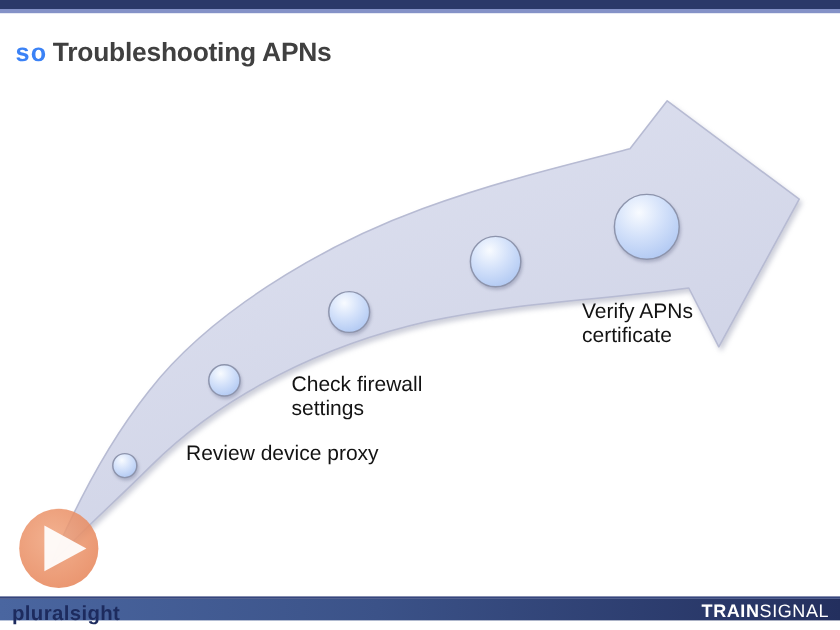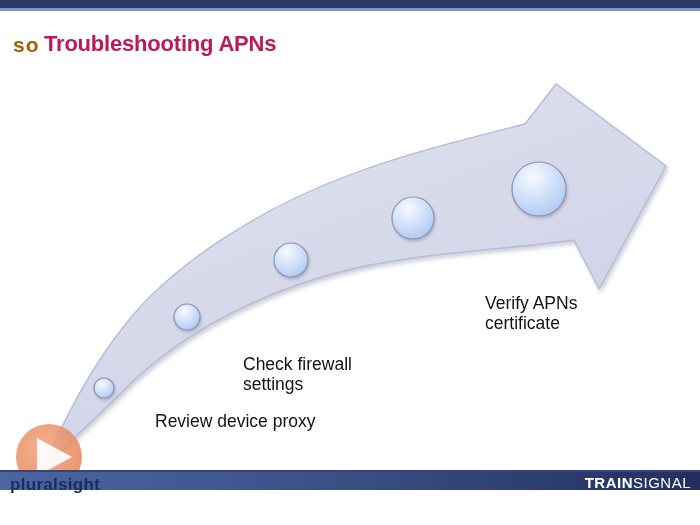--- a/index.html
+++ b/index.html
@@ -11,58 +11,58 @@
 
   
   .top-bar{
     position:absolute;left:0;top:0;width:700px;height:11px;
     background:linear-gradient(to bottom,#2b3969 0%,#2b3969 70%,#8492c7 70%,#8492c7 100%);
   }
 
   
   .wm-latin{
     position:absolute;left:13px;top:33px;
-    font-size:21px;font-weight:700;color:#a16207;letter-spacing:1px;
+    font-size:21px;font-weight:700;color:#3b82f6;letter-spacing:1px;
   }
   .wm-persian{
     position:absolute;left:96px;top:54px;direction:rtl;
     font-family:"DejaVu Sans",sans-serif;
     font-size:12px;color:#b8bcc2;
   }
 
   
   .slide-title{
     position:absolute;left:44px;top:31px;margin:0;
-    font-size:22px;font-weight:700;color:#be185d;letter-spacing:-0.2px;
+    font-size:22px;font-weight:700;color:#404040;letter-spacing:-0.2px;
   }
 
   
   .arrow-svg{position:absolute;left:0;top:0;width:700px;height:525px;}
   .arrow-path{filter:drop-shadow(2px 3px 2px rgba(110,115,145,0.35));}
   .step-circle{filter:drop-shadow(1px 2px 1.5px rgba(110,115,145,0.40));}
 
   
   .step-label{
     position:absolute;white-space:pre-line;
-    font-size:17.5px;line-height:1.17;color:#131313;margin-top:44px;
+    font-size:17.5px;line-height:1.17;color:#131313;
   }
   .lbl-0{left:84px;top:423px;}
   .lbl-1{left:155px;top:367px;}
   .lbl-2{left:243px;top:310px;}
   .lbl-3{left:370px;top:271px;}
   .lbl-4{left:485px;top:249px;}
 
   
   .play-button{
     position:absolute;left:10px;top:418px;width:80px;height:80px;cursor:pointer;
   }
 
   
   .bottom-bar{
-    position:absolute;left:0;top:470px;width:700px;height:20px;
+    position:absolute;left:0;top:497px;width:700px;height:20px;
     background:linear-gradient(90deg,#4a66a0 0%,#3b5288 45%,#232f5e 100%);
     border-top:2px solid #35457c;box-sizing:border-box;
   }
   .pluralsight-logo{
     position:absolute;left:10px;top:3px;
     font-size:17px;font-weight:700;color:#1d2b5e;letter-spacing:0.3px;
   }
   .trainsignal-logo{
     position:absolute;right:9px;top:2px;
     font-size:15px;color:#ffffff;letter-spacing:0.5px;

